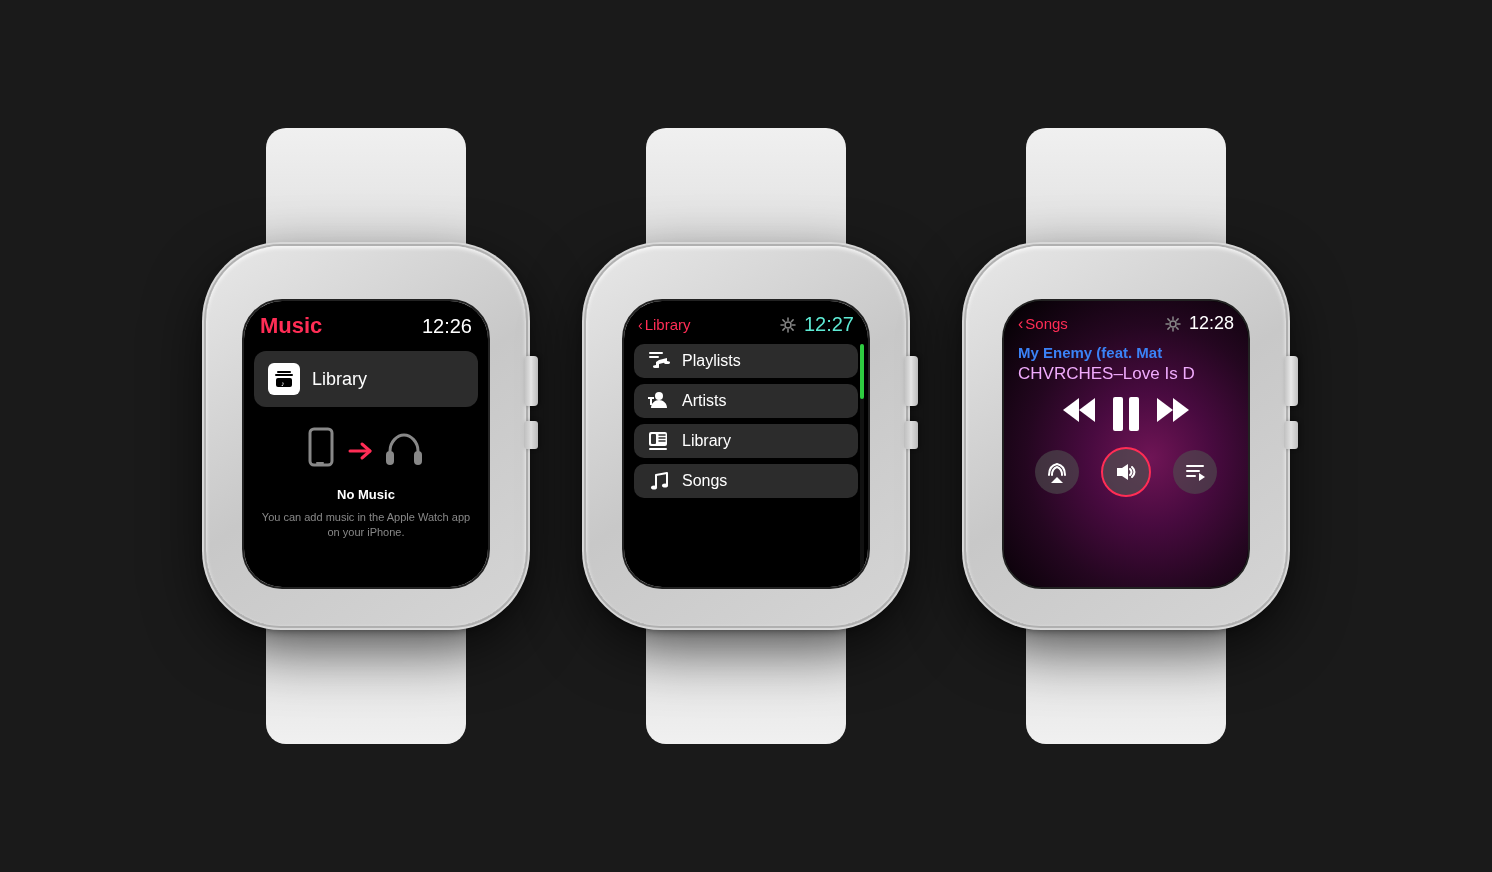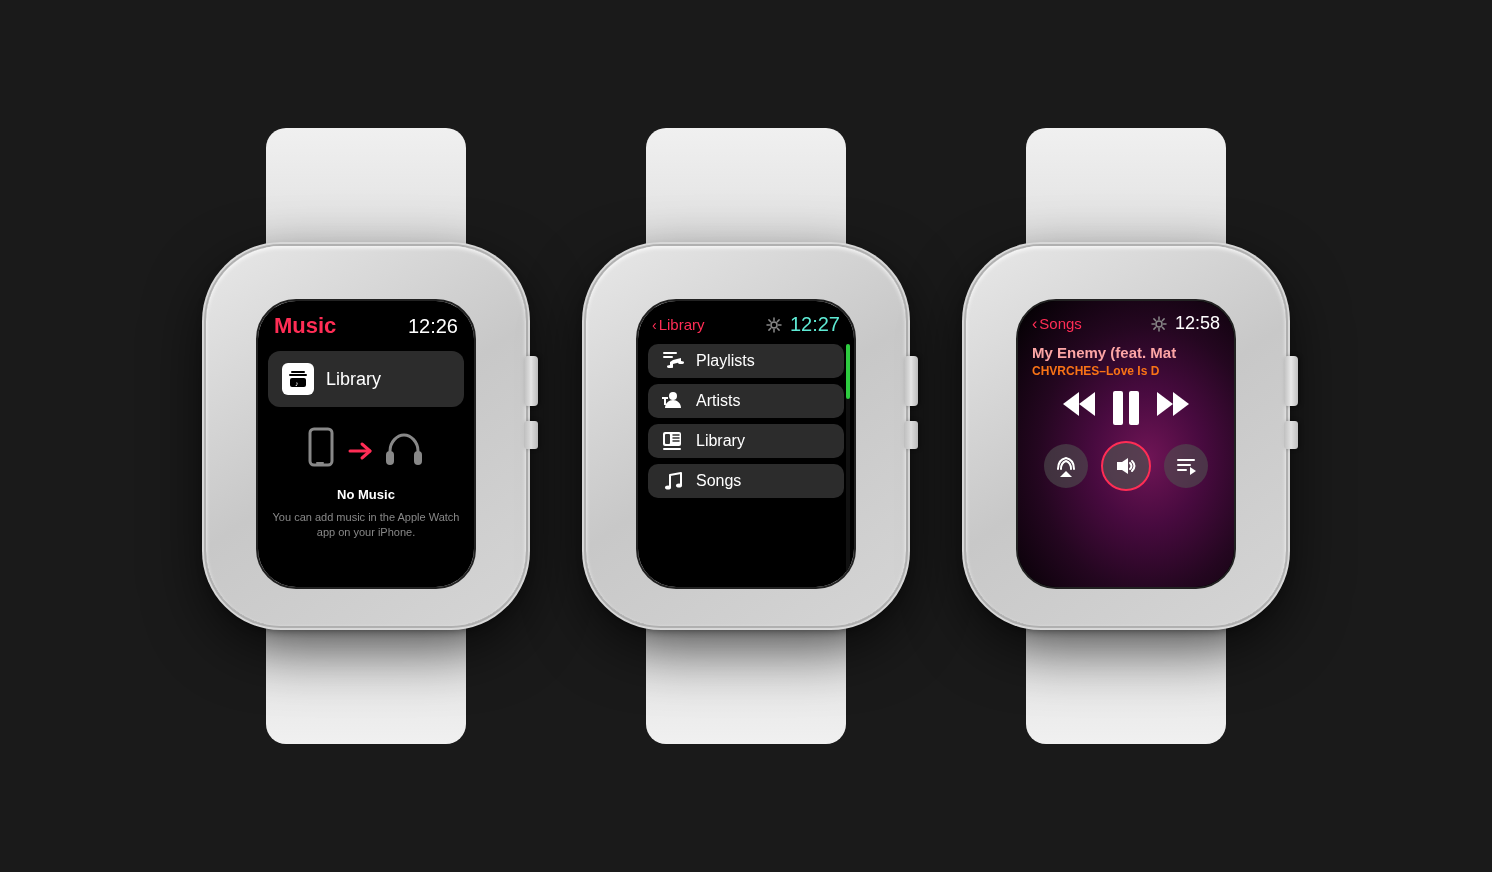--- a/index.html
+++ b/index.html
@@ -77,21 +77,21 @@
       top: 175px;
       width: 14px;
       height: 28px;
       background: linear-gradient(to right, #c0c0c0, #e0e0e0, #c0c0c0);
       border-radius: 3px;
       box-shadow: 2px 0 4px rgba(0,0,0,0.3);
     }
 
     
     .watch-screen {
-      width: 220px;
+      width: 248px;
       height: 290px;
       background: #000;
       border-radius: 40px;
       overflow: hidden;
       position: relative;
       border: 2px solid #222;
       margin-top: 16px;
     }
 
     
@@ -272,31 +272,30 @@
       display: flex;
       align-items: center;
       gap: 8px;
     }
     .w3-time {
       color: #fff;
       font-size: 18px;
       font-weight: 300;
     }
     .w3-song-title {
-      color: #fca5a5;
+      color: #3b82f6;
       font-size: 15px;
       font-weight: 700;
       padding: 4px 14px 0;
       line-height: 1.2;
     }
     .w3-song-artist {
-      color: #f97316;
-      font-size: 12px;
+      color: #f0abfc;
+      font-size: 17px;
       padding: 2px 14px 0;
-      font-weight: bold;
     }
     .w3-controls {
       display: flex;
       justify-content: center;
       align-items: center;
       gap: 16px;
       padding: 12px 0 8px;
     }
     .w3-play-pause {
       display: flex;
@@ -504,21 +503,21 @@
                   <circle cx="8" cy="8" r="3" fill="none" stroke="#888" stroke-width="1.5"></circle>
                   <line x1="8" y1="1" x2="8" y2="3.5" stroke="#888" stroke-width="1.5" stroke-linecap="round"></line>
                   <line x1="8" y1="12.5" x2="8" y2="15" stroke="#888" stroke-width="1.5" stroke-linecap="round"></line>
                   <line x1="1" y1="8" x2="3.5" y2="8" stroke="#888" stroke-width="1.5" stroke-linecap="round"></line>
                   <line x1="12.5" y1="8" x2="15" y2="8" stroke="#888" stroke-width="1.5" stroke-linecap="round"></line>
                   <line x1="2.9" y1="2.9" x2="4.7" y2="4.7" stroke="#888" stroke-width="1.5" stroke-linecap="round"></line>
                   <line x1="11.3" y1="11.3" x2="13.1" y2="13.1" stroke="#888" stroke-width="1.5" stroke-linecap="round"></line>
                   <line x1="13.1" y1="2.9" x2="11.3" y2="4.7" stroke="#888" stroke-width="1.5" stroke-linecap="round"></line>
                   <line x1="4.7" y1="11.3" x2="2.9" y2="13.1" stroke="#888" stroke-width="1.5" stroke-linecap="round"></line>
                 </svg>
-                <span class="w3-time">12:58</span>
+                <span class="w3-time">12:28</span>
               </div>
             </div>
             <div class="w3-song-title">My Enemy (feat. Mat</div>
             <div class="w3-song-artist">CHVRCHES–Love Is D</div>
 
             <div class="w3-controls">
 
               <div style="color:#fff;font-size:28px;font-weight:bold;">
                 <svg width="36" height="28" viewBox="0 0 36 28" fill="white">
                   <polygon points="18,2 2,14 18,26"></polygon>

